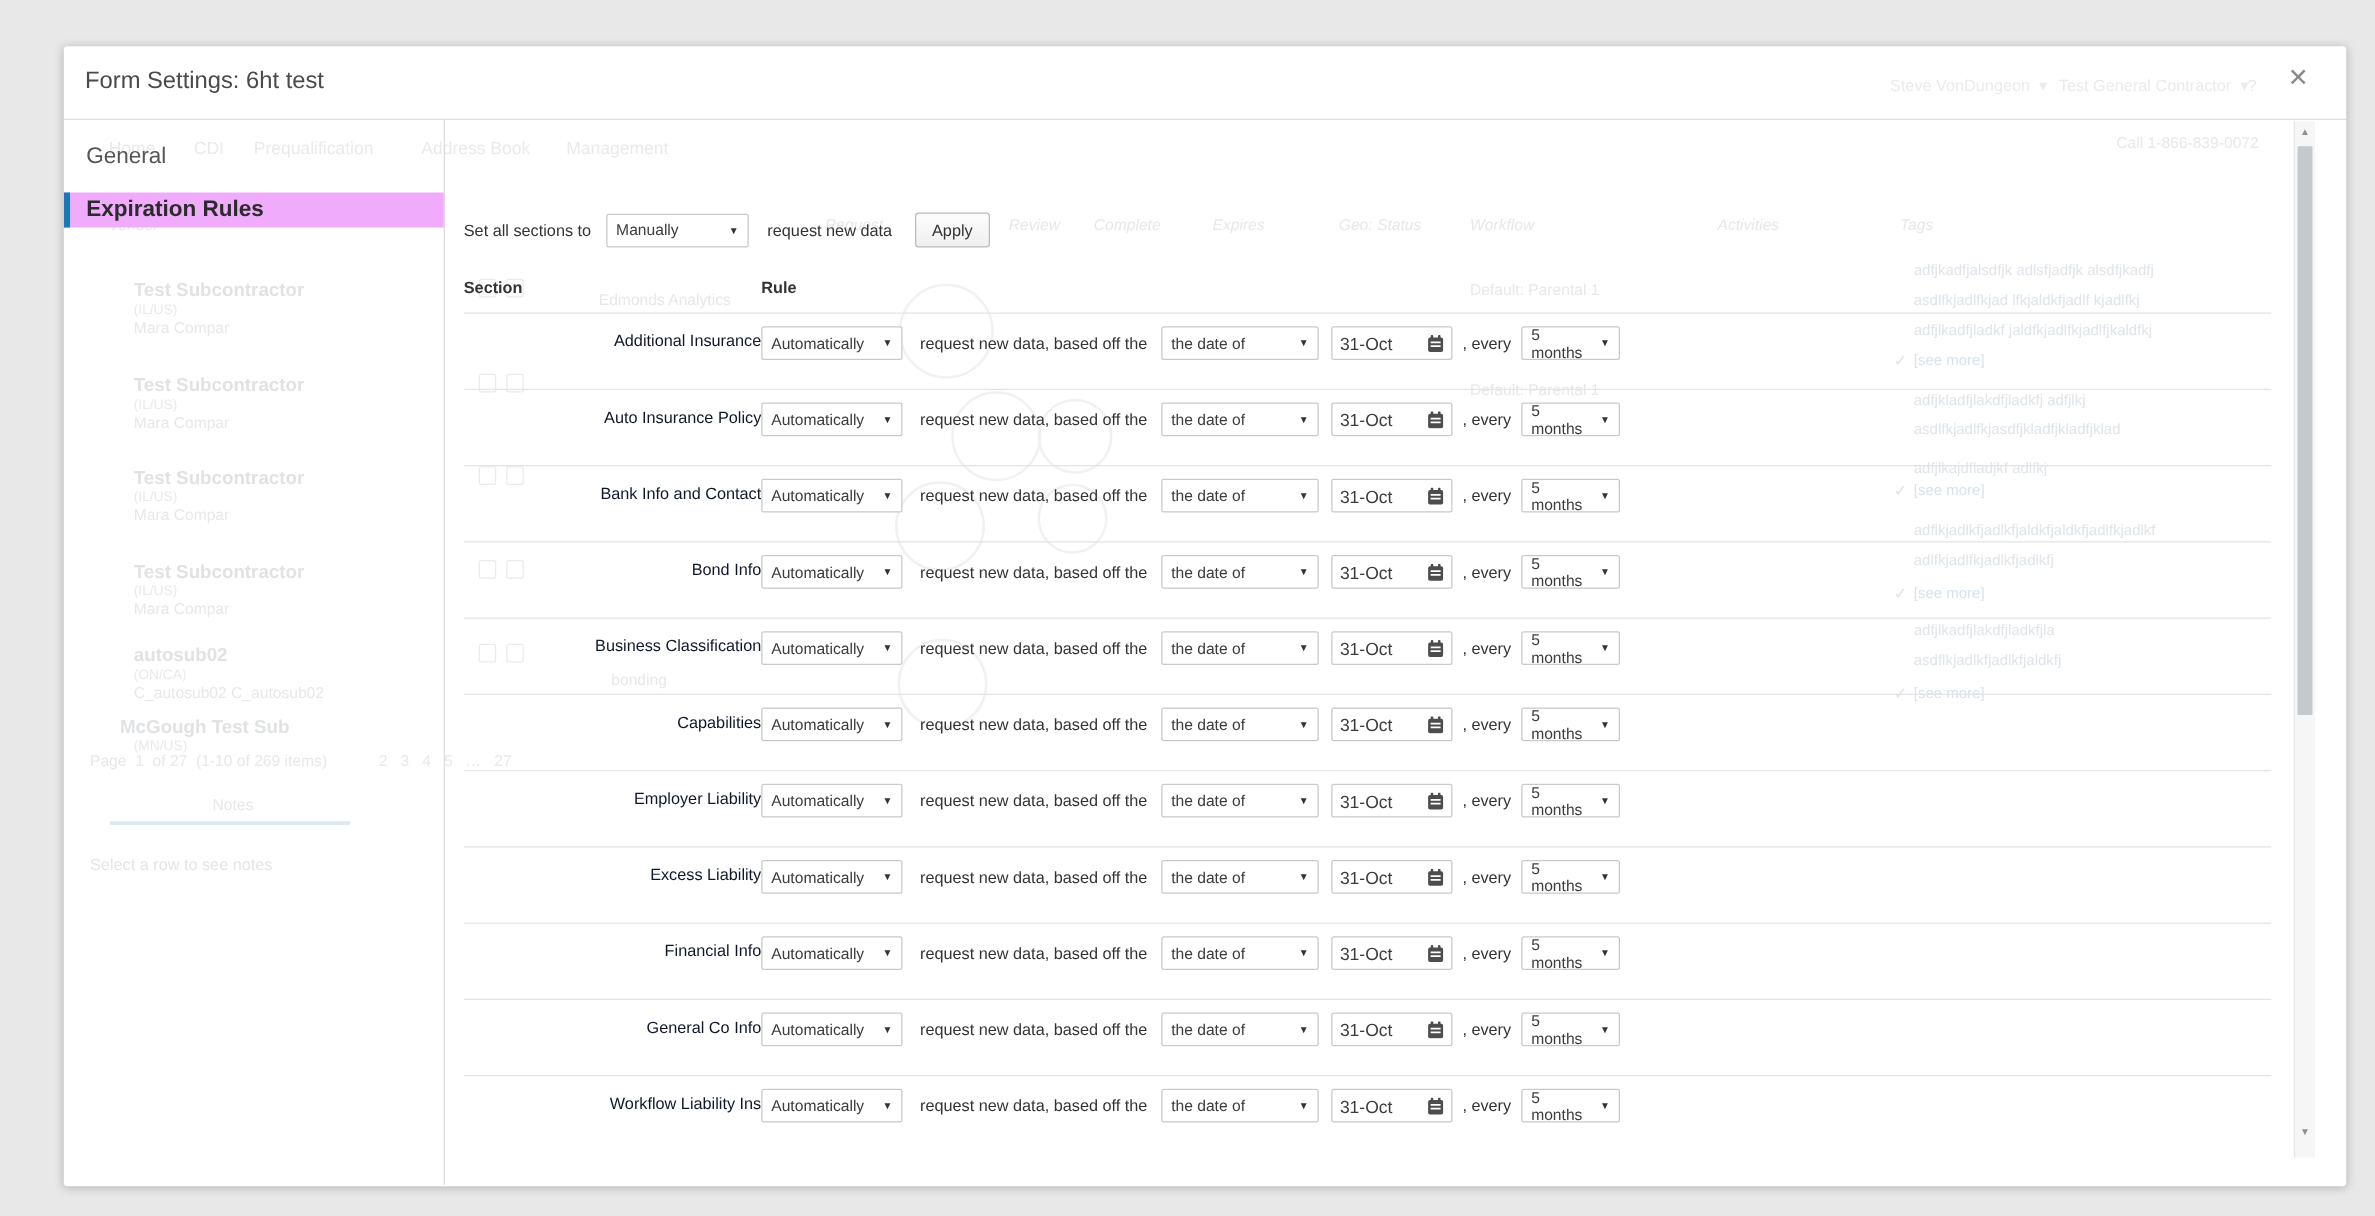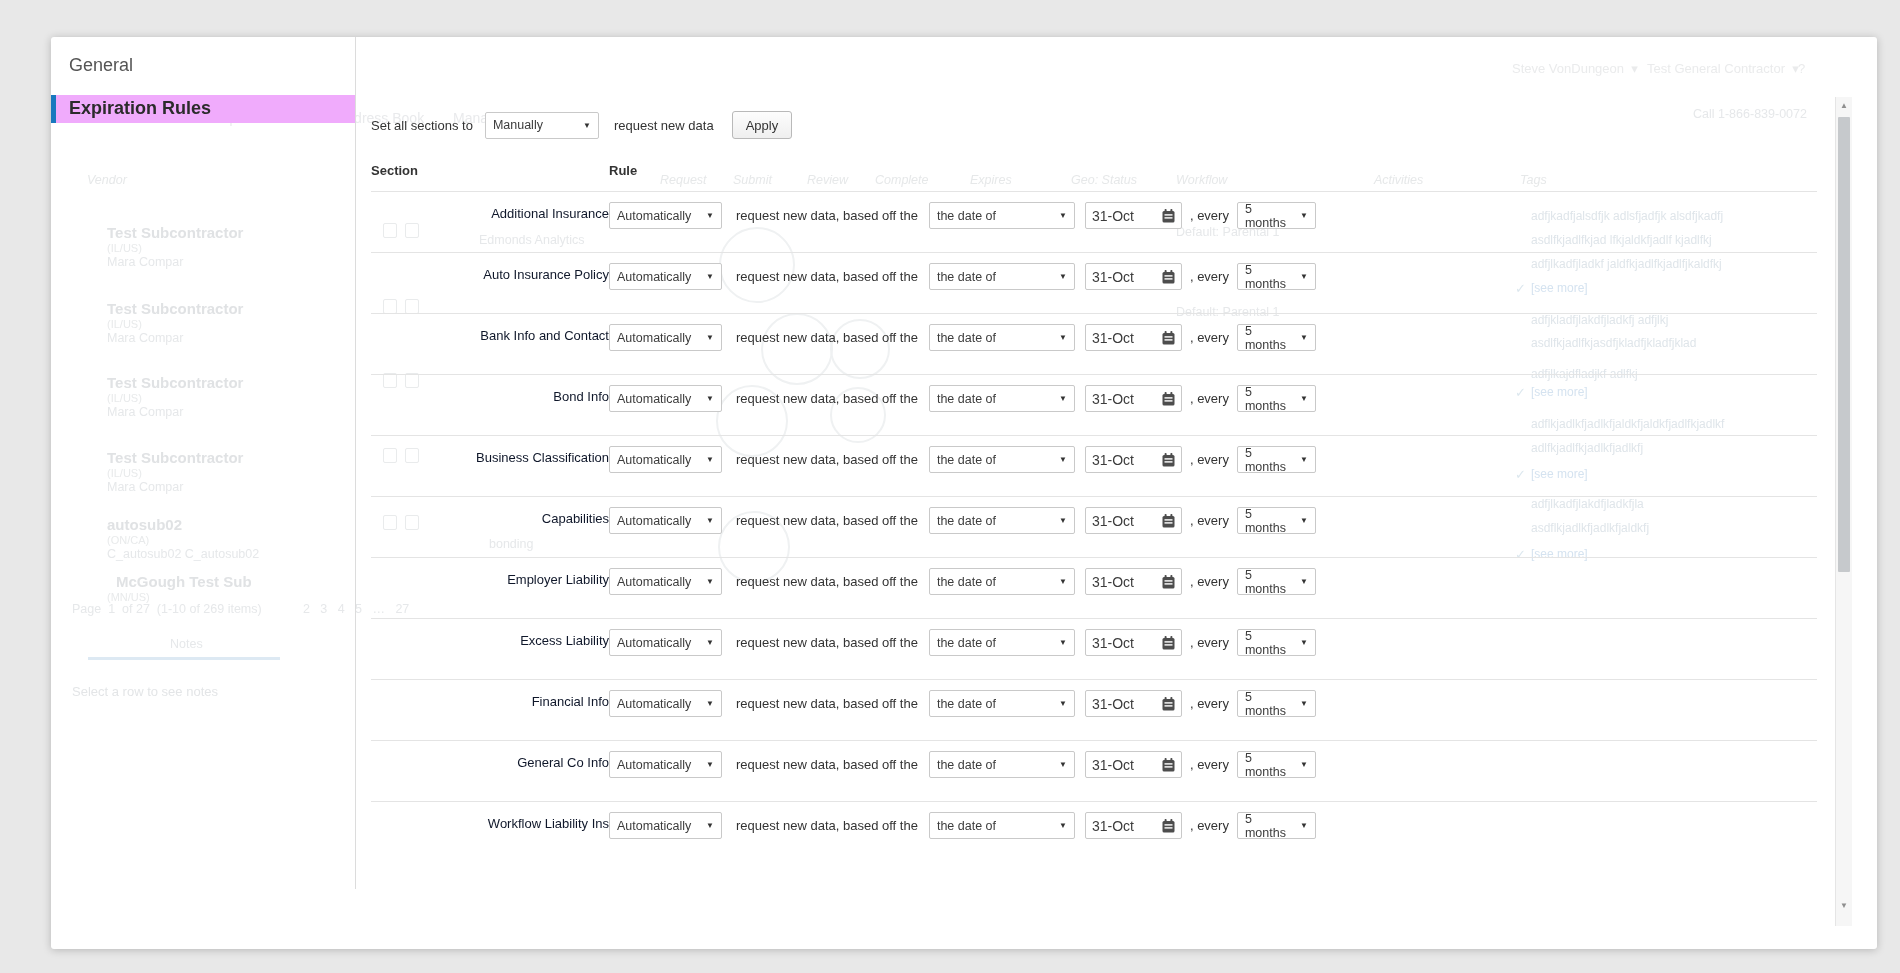--- a/index.html
+++ b/index.html
@@ -50,21 +50,21 @@
   .th-section{width:238px;flex:none;}
   .rows{margin-top:13px;border-top:1px solid #e4e4e4;}
   .row{display:flex;align-items:flex-start;height:61px;box-sizing:border-box;padding-top:10px;border-bottom:1px solid #e4e4e4;}
   .row:last-child{border-bottom:none;}
   .rlabel{width:238px;flex:none;font-size:13px;color:#0f172a;padding-top:4px;text-align:right;}
 
   .select{height:27px;box-sizing:border-box;border:1px solid #c9c9c9;border-radius:2px;background:#fff;
           display:flex;align-items:center;justify-content:space-between;padding:0 7px;font-size:12.5px;color:#3c3c3c;cursor:pointer;flex:none;}
   .arr{font-size:8px;color:#333;margin-left:6px;}
   .s1{width:113px;}
-  .s2{width:146px;margin-left:11px;}
+  .s2{width:126px;margin-left:11px;}
   .s3{width:79px;margin-left:8px;}
   .w114{width:114px;}
   .mid{margin:6px 0 0 14px;font-size:13px;color:#333;white-space:nowrap;flex:none;}
   .every{margin:6px 0 0 8px;font-size:13px;color:#333;white-space:nowrap;flex:none;}
   .datebox{height:27px;box-sizing:border-box;border:1px solid #c9c9c9;border-radius:2px;background:#fff;
            display:flex;align-items:center;justify-content:space-between;padding:0 6px;width:97px;margin-left:10px;
            font-size:14px;color:#3c3c3c;cursor:pointer;flex:none;}
   .cal{flex:none;}
 
   
@@ -108,21 +108,21 @@
         <span class="g g-md" style="left: 56px; top: 294px;">Mara Compar</span>
         <span class="g g-bold" style="left: 56px; top: 337px;">Test Subcontractor</span>
         <span class="g g-sub" style="left: 56px; top: 355px;">(IL/US)</span>
         <span class="g g-md" style="left: 56px; top: 368px;">Mara Compar</span>
         <span class="g g-bold" style="left: 56px; top: 412px;">Test Subcontractor</span>
         <span class="g g-sub" style="left: 56px; top: 430px;">(IL/US)</span>
         <span class="g g-md" style="left: 56px; top: 443px;">Mara Compar</span>
         <span class="g g-bold" style="left: 56px; top: 479px;">autosub02</span>
         <span class="g g-sub" style="left: 56px; top: 497px;">(ON/CA)</span>
         <span class="g g-md" style="left: 56px; top: 510px;">C_autosub02 C_autosub02</span>
-        <span class="g g-bold" style="left: 65px; top: 536px;">McGough Test Sub</span>
+        <span class="g g-bold" style="left: 45px; top: 536px;">McGough Test Sub</span>
         <span class="g g-sub" style="left: 56px; top: 554px;">(MN/US)</span>
         <span class="g g-md" style="left: 428px; top: 196px;">Edmonds Analytics</span>
         <span class="g g-md" style="left: 438px; top: 500px;">bonding</span>
         <span class="g g-md" style="left: 1125px; top: 188px;">Default: Parental 1</span>
         <span class="g g-md" style="left: 1125px; top: 268px;">Default: Parental 1</span>
         <span class="g g-md" style="left: 21px; top: 565px;">Page  1  of 27  (1-10 of 269 items)</span>
         <span class="g g-md" style="left: 252px; top: 565px;">2   3   4   5   …   27</span>
         <span class="g g-md" style="left: 119px; top: 600px;">Notes</span>
         <span class="g g" style="left: 21px; top: 647px;">Select a row to see notes</span>
         <span class="g g-tag" style="left: 1480px; top: 172px;">adfjkadfjalsdfjk adlsfjadfjk alsdfjkadfj</span>
@@ -155,20 +155,24 @@
         <div class="g-box" style="left: 332px; top: 262px; width: 12px; height: 13px;"></div>
         <div class="g-box" style="left: 354px; top: 262px; width: 12px; height: 13px;"></div>
         <div class="g-box" style="left: 332px; top: 336px; width: 12px; height: 13px;"></div>
         <div class="g-box" style="left: 354px; top: 336px; width: 12px; height: 13px;"></div>
         <div class="g-box" style="left: 332px; top: 411px; width: 12px; height: 13px;"></div>
         <div class="g-box" style="left: 354px; top: 411px; width: 12px; height: 13px;"></div>
         <div class="g-box" style="left: 332px; top: 478px; width: 12px; height: 13px;"></div>
         <div class="g-box" style="left: 354px; top: 478px; width: 12px; height: 13px;"></div>
       </div>
 
+    <div class="m-header">
+      <span class="m-title">Form Settings: 6ht test</span>
+      <span class="m-close">✕</span>
+    </div>
 
     <div class="m-body">
       <div class="sidebar">
         <div class="side-item">General</div>
         <div class="side-item selected">Expiration Rules</div>
       </div>
 
       <div class="content">
 
         <div class="bulk">

